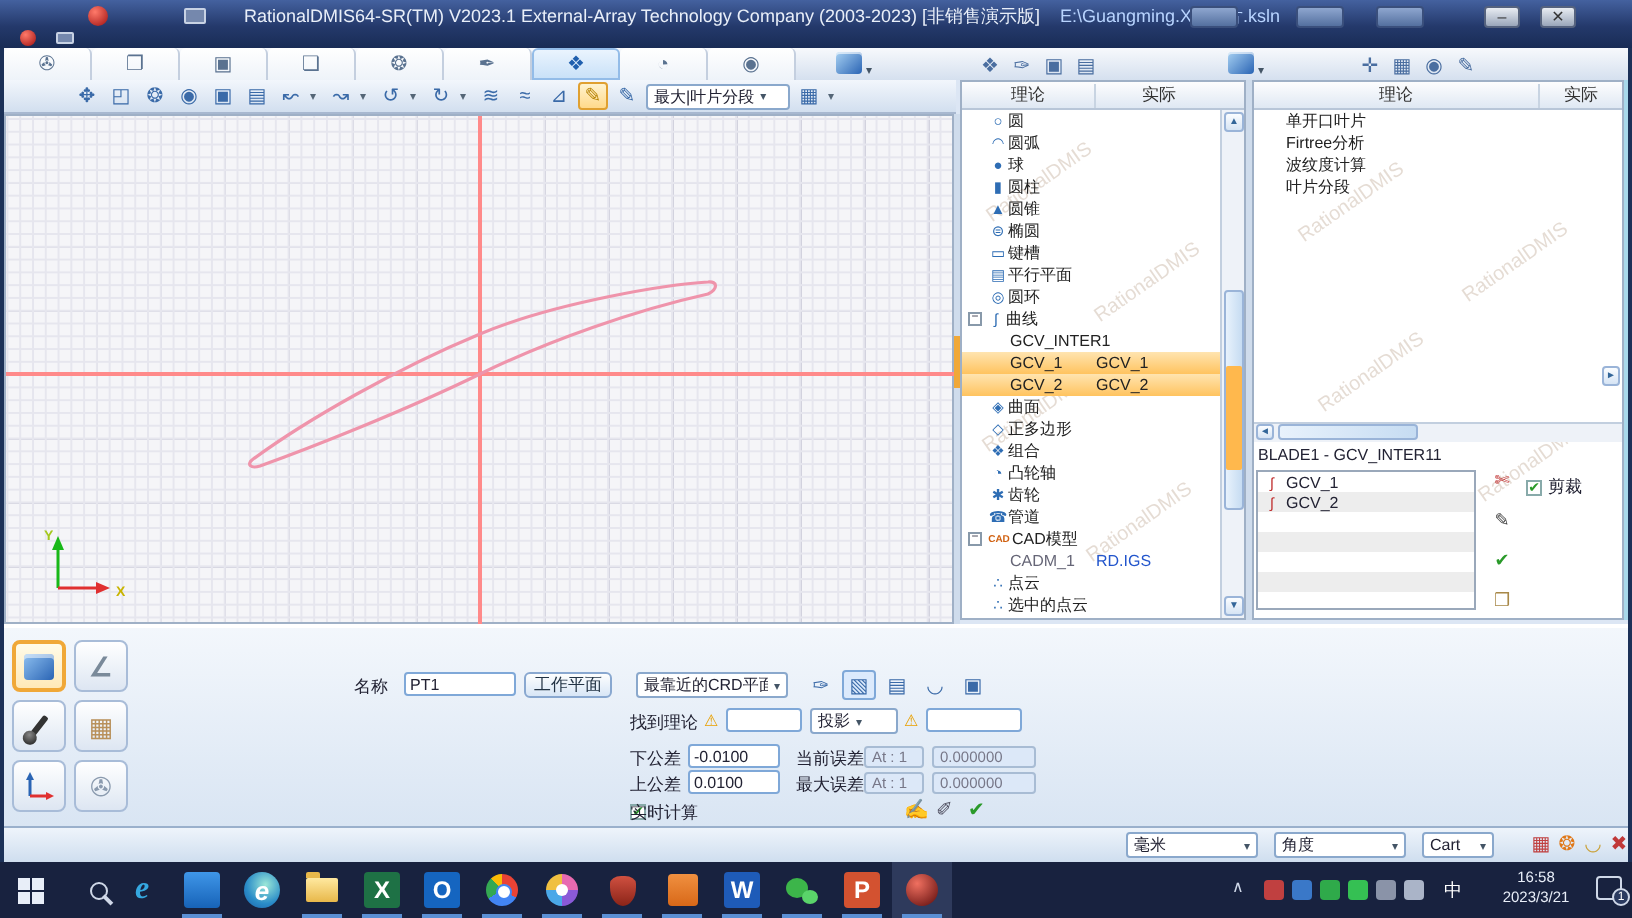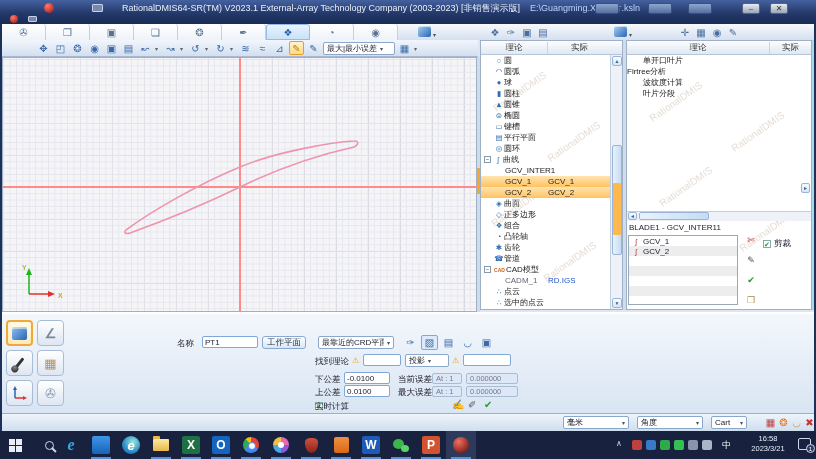--- a/index.html
+++ b/index.html
@@ -200,21 +200,21 @@
     <span class="tbi">↺</span>
       <span class="tbc">▾</span>
     <span class="tbi">↻</span>
       <span class="tbc">▾</span>
     <span class="tbi">≋</span>
     <span class="tbi">≈</span>
     <span class="tbi">⊿</span>
     <span class="tbi hl">✎</span>
     <span class="tbi">✎</span>
     <span class="dd" style="width:72px">
-        <span style="overflow:hidden">最大|最小误差</span>
+        <span style="overflow:hidden">最大|叶片分段</span>
         <span class="c">▾</span>
       </span>
     <span class="tbi">▦</span>
       <span class="tbc">▾</span>
   </div>
 
   <div id="vp-left-strip"></div>
   <div id="viewport">
     <div id="crossh"></div>
     <div id="crossv"></div>
@@ -353,21 +353,21 @@
     <span class="wm" style="left:108px;top:185px">RationalDMIS</span>
     <span class="wm" style="left:40px;top:235px">RationalDMIS</span>
     <div class="phead">
       <span class="col" style="width:142px">理论</span>
       <span class="col" style="width:42px;border-left:1px solid #c8d4e2">实际</span>
     </div>
     <div style="position:absolute;left:0;top:14px;right:0;height:120px">
       <div class="trow" style="padding-left:16px">
           <span class="tl">单开口叶片</span>
         </div>
-      <div class="trow" style="">
+      <div class="trow" style="padding-left:16px">
           <span class="tl">Firtree分析</span>
         </div>
       <div class="trow" style="padding-left:16px">
           <span class="tl">波纹度计算</span>
         </div>
       <div class="trow" style="padding-left:16px">
           <span class="tl">叶片分段</span>
         </div>
     </div>
     <div class="hsb" style="top:170px;width:184px">

